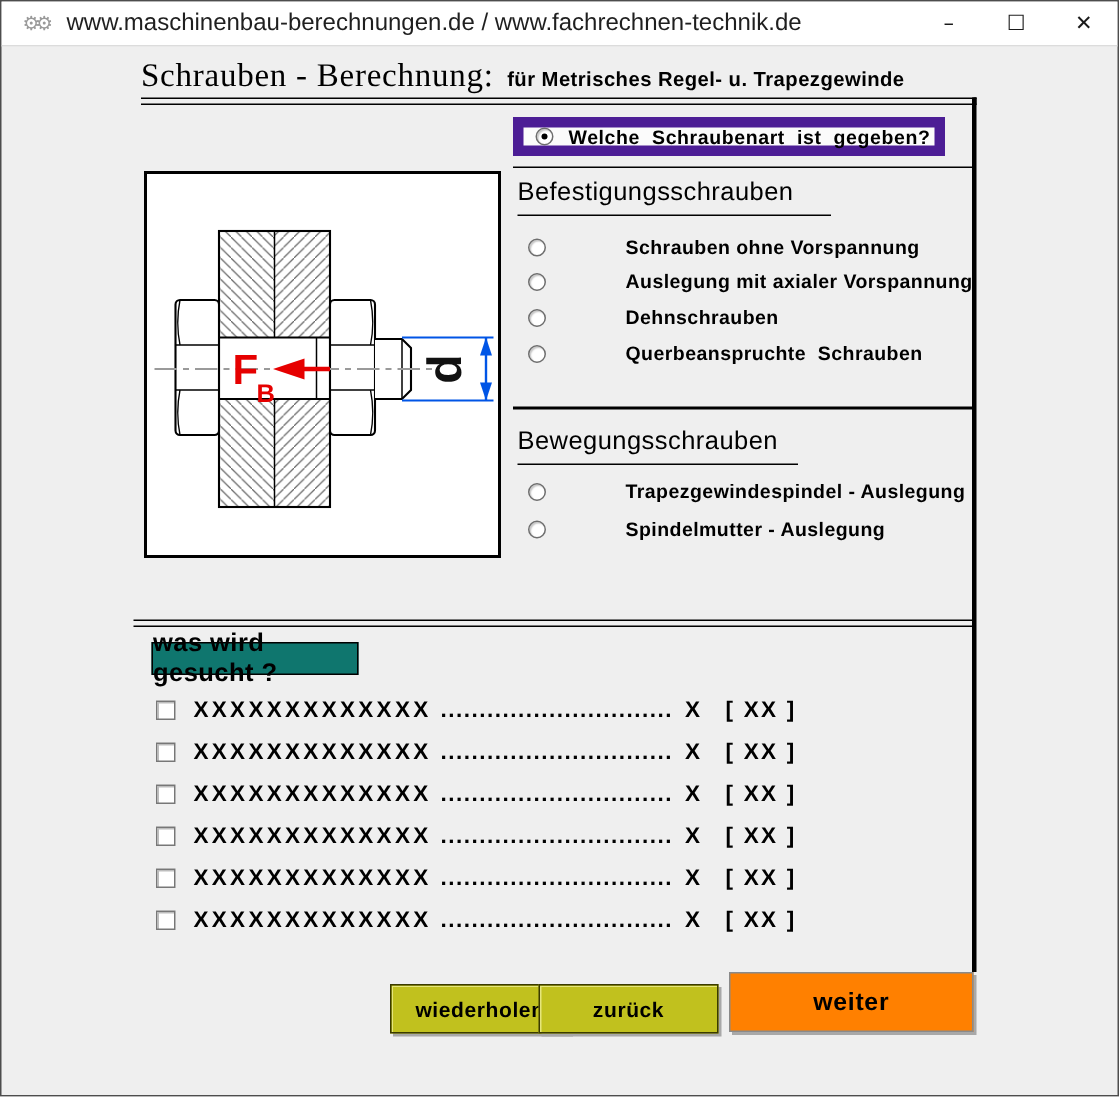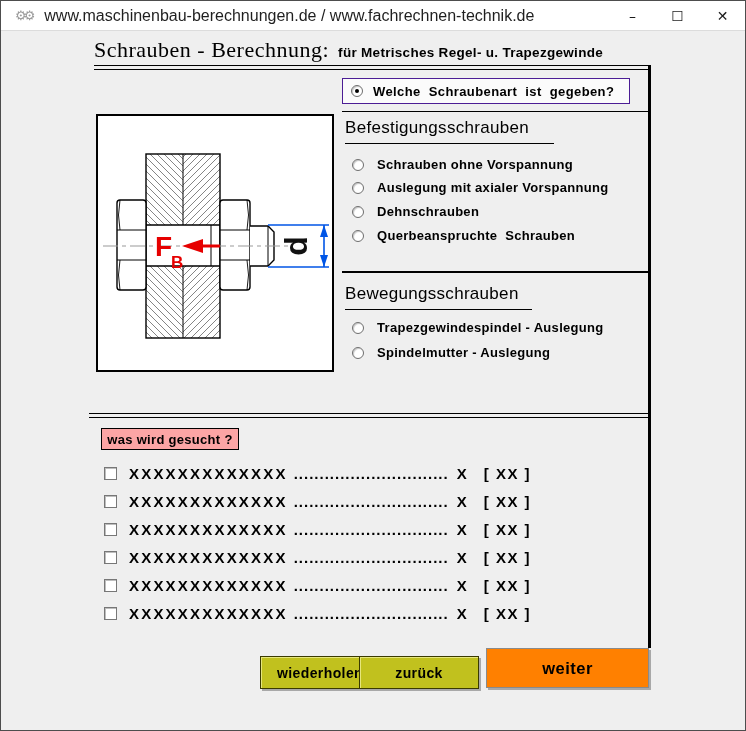--- a/index.html
+++ b/index.html
@@ -24,58 +24,58 @@
   .page-title { font-size:22px; color:#000; letter-spacing:.5px;font-family:Liberation Serif, serif; }
   .page-subtitle { font-size:13.5px; font-weight:bold; color:#000; margin-left:9px; letter-spacing:.3px; }
   .double-rule {
     position:absolute; left:93px; top:64px; width:557px; height:5px;
     border-top:1px solid #000; border-bottom:1px solid #000; border-right:2px solid #000;
   }
   .v-divider { position:absolute; left:647px; top:64px; width:3px; height:583px; background:#000; }
   
   .question-box {
     position:absolute; left:341px; top:77px; width:288px; height:26px;
-    background:#fbfbfb; border:1px solid #4c1d95;
+    background:#fbfbfb; border:7px solid #4c1d95;
     display:flex; align-items:center; padding-left:8px;
   }
   .question-box .lbl { font-size:13px; font-weight:bold; letter-spacing:.4px; word-spacing:4px; margin-left:10px; }
   .rule-under-box { position:absolute; left:341px; top:110px; width:308px; height:1px; background:#000; }
   
   .radio {
     width:12px; height:12px; border-radius:50%; background:#fff;
     border:1px solid #6e6e6e; box-shadow: inset 1px 1px 1px #c7c7c7; flex:0 0 auto;
   }
   .radio.sel { position:relative; }
   .radio.sel::after { content:""; position:absolute; left:3px; top:3px; width:4px; height:4px;
     border-radius:50%; background:#000; }
   .checkbox {
     width:13px; height:13px; background:#fff; border:1px solid #777;
     box-shadow: inset 1px 1px 0 #bdbdbd; flex:0 0 auto;
   }
   
   .section-heading { position:absolute; font-size:17px; color:#000; letter-spacing:.3px; }
   .heading-rule { position:absolute; height:1px; background:#000; }
-  .opt { position:absolute; display:flex; align-items:center; }
+  .opt { position:absolute; display:flex; align-items:center;gap:40px; }
   .opt .lbl { font-size:13px; font-weight:bold; letter-spacing:.3px; margin-left:13px; white-space:pre; }
   .thick-sep { position:absolute; left:341px; top:270px; width:306px; height:2px; background:#000; }
   
   .drawing-box {
     position:absolute; left:95px; top:113px; width:238px; height:258px;
     background:#fff; border:2px solid #000;
   }
   
   .double-rule2 {
     position:absolute; left:88px; top:412px; width:560px; height:5px;
     border-top:1px solid #000; border-bottom:1px solid #000;
   }
   .search-box {
     position:absolute; left:100px; top:427px; width:138px; height:22px;
-    background:#fca5a5; border:1px solid #000;
+    background:#0f766e; border:1px solid #000;
     display:flex; align-items:center; justify-content:center;
-    font-size:13px; font-weight:bold; letter-spacing:.3px;
+    font-size:17px; font-weight:bold; letter-spacing:.3px;
   }
   .search-rows { position:absolute; left:103px; top:458px; }
   .srow { height:28px; display:flex; align-items:center; }
   .srow .rt { margin-left:12px; font-size:15px; font-weight:bold; color:#000; display:flex; align-items:center; }
   .srow .name { letter-spacing:2.2px; }
   .srow .dots { margin-left:6px; letter-spacing:1px; }
   .srow .sym { margin-left:8px; letter-spacing:1px; }
   .srow .unit { margin-left:16px; letter-spacing:1.5px; }
   
   .btn {

